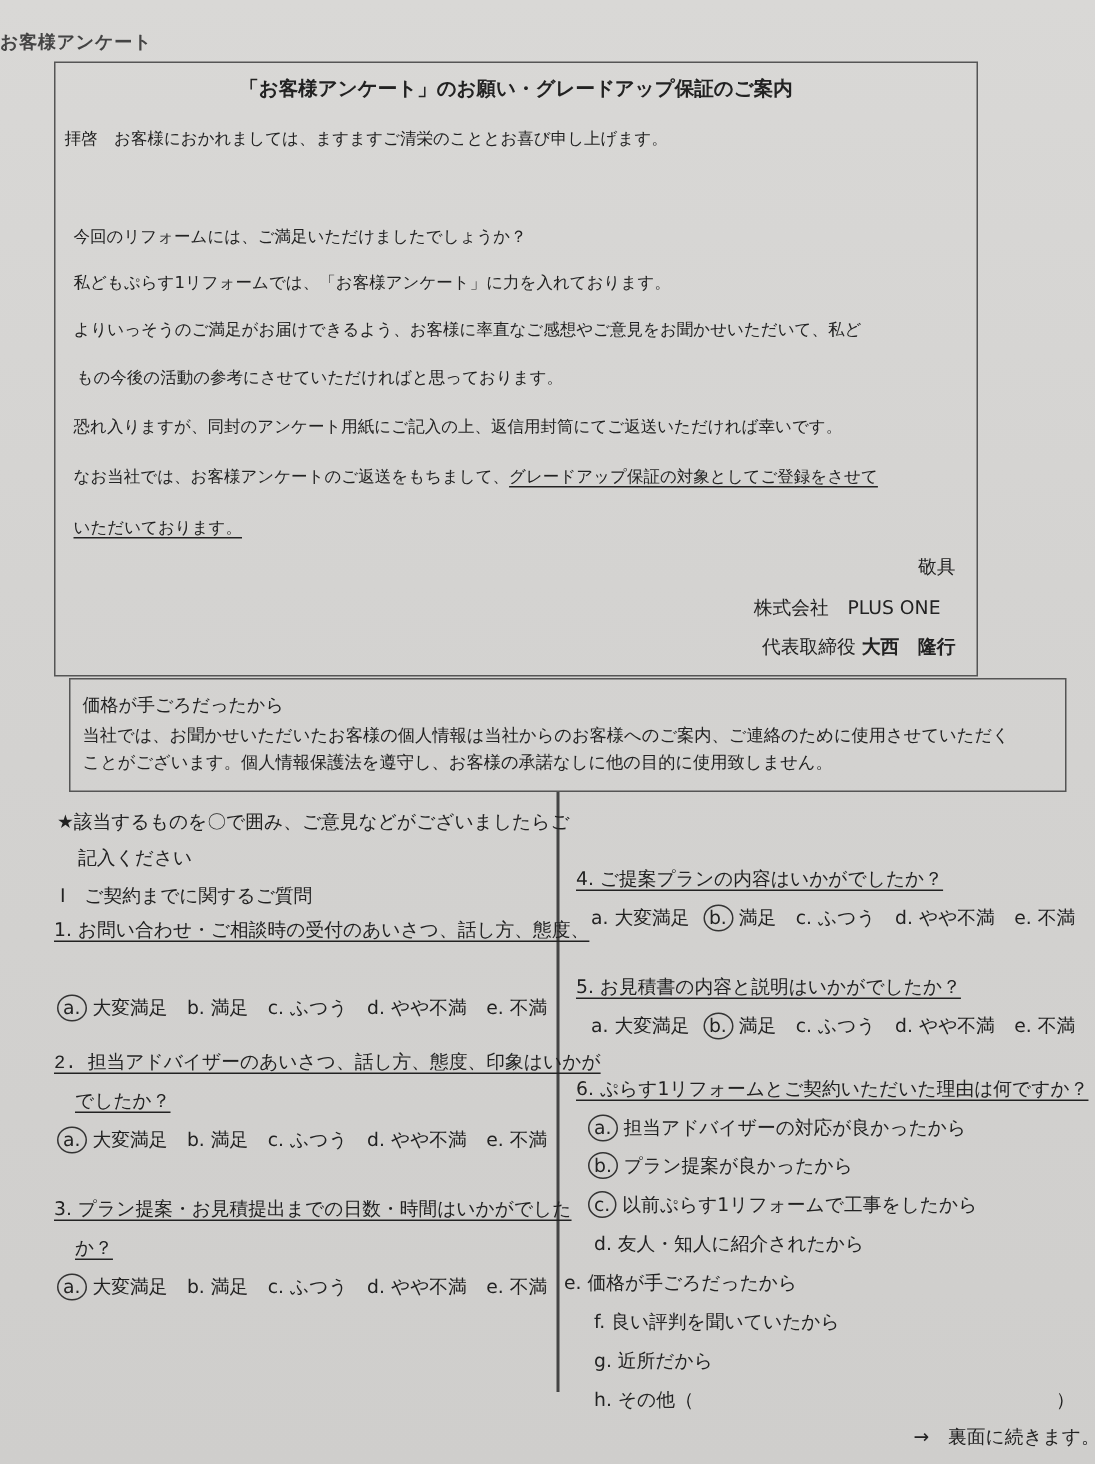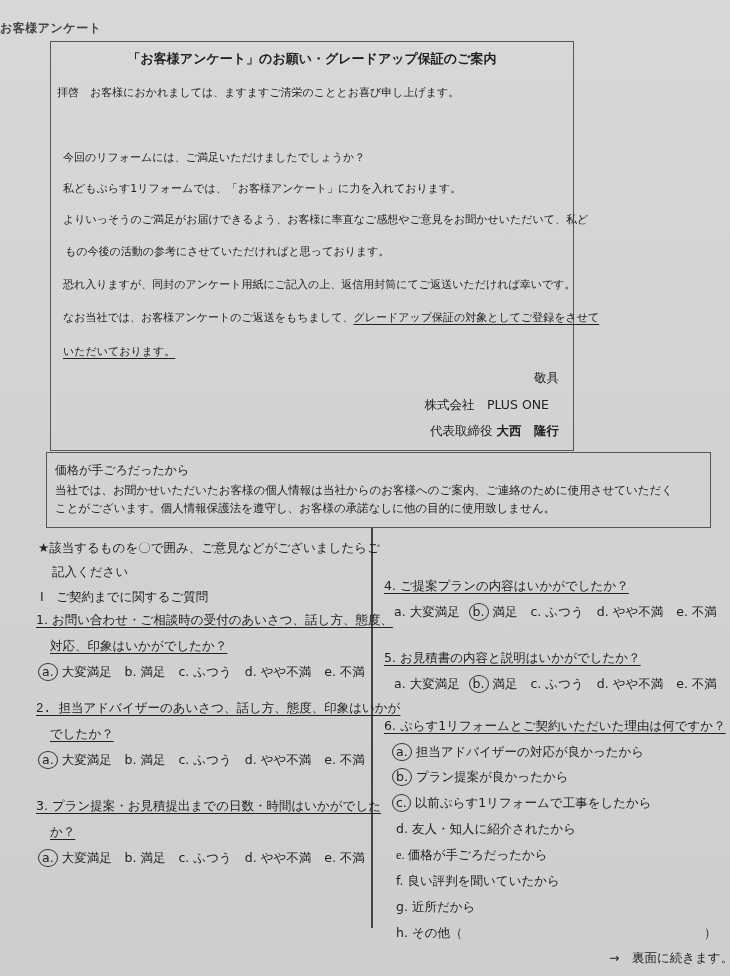--- a/index.html
+++ b/index.html
@@ -12,21 +12,21 @@
   }
   .paper {
     position: absolute; left: 0; top: 0; width: 730px; height: 976px;
   }
   .doc-title {
     position: absolute; left: 0; width: 730px; top: 20px;
     text-align: left; font-size: 12px; color: #444;
     font-weight: bold; letter-spacing: 0.5px;
   }
   .main-box {
-    position: absolute; left: 50px; top: 41px; width: 524px; height: 410px;
+    position: absolute; left: 36px; top: 41px; width: 616px; height: 410px;
     border: 1.5px solid #555;
   }
   .main-heading {
     position: absolute; left: 0; width: 100%; top: 8px;
     text-align: center; font-size: 13px; font-weight: bold; color: #222;
   }
   .para { position: absolute; font-size: 11px; color: #222; white-space: nowrap; }
   .u { text-decoration: underline; text-underline-offset: 3px; }
   .closing { position: absolute; font-size: 12.5px; color: #222; white-space: nowrap; }
   .signature { font-family: "DejaVu Serif", serif; font-weight: bold; }
@@ -88,21 +88,20 @@
     <div class="privacy-text" style="top:48px;">ことがございます。個人情報保護法を遵守し、お客様の承諾なしに他の目的に使用致しません。</div>
   </div>
 
   <div class="divider-v"></div>
 
   <div class="q-text" style="left:38px; top:540px;">★該当するものを〇で囲み、ご意見などがございましたらご</div>
   <div class="q-text" style="left:52px; top:564px;">記入ください</div>
   <div class="q-text" style="left:40px; top:589px;">Ⅰ　ご契約までに関するご質問</div>
 
   <div class="q-text q-title" style="left:36px; top:612px;">1. お問い合わせ・ご相談時の受付のあいさつ、話し方、態度、</div>
-  <div class="q-text q-title" style="left:50px; top:638px;">対応、印象はいかがでしたか？</div>
   <div class="options" style="left:42px; top:664px;">
     <span class="opt circled"><span class="key">a.</span> <span>大変満足</span></span>
     <span class="opt"><span>b.</span> <span>満足</span></span>
     <span class="opt"><span>c.</span> <span>ふつう</span></span>
     <span class="opt"><span>d.</span> <span>やや不満</span></span>
     <span class="opt"><span>e.</span> <span>不満</span></span>
   </div>
 
   <div class="q-text q-title" style="left:36px; top:700px;font-family:Liberation Mono, monospace;">2. 担当アドバイザーのあいさつ、話し方、態度、印象はいかが</div>
   <div class="q-text q-title" style="left:50px; top:726px;">でしたか？</div>
@@ -140,20 +139,20 @@
     <span class="opt"><span>c.</span> <span>ふつう</span></span>
     <span class="opt"><span>d.</span> <span>やや不満</span></span>
     <span class="opt"><span>e.</span> <span>不満</span></span>
   </div>
 
   <div class="q-text q-title" style="left:384px; top:718px;">6. ぷらす1リフォームとご契約いただいた理由は何ですか？</div>
   <div class="reason circled" style="left:396px; top:744px;"><span class="key">a.</span> <span>担当アドバイザーの対応が良かったから</span></div>
   <div class="reason circled" style="left:396px; top:769px;"><span class="key">b.</span> <span>プラン提案が良かったから</span></div>
   <div class="reason circled" style="left:396px; top:795px;"><span class="key">c.</span> <span>以前ぷらす1リフォームで工事をしたから</span></div>
   <div class="reason" style="left:396px; top:821px;"><span>d.</span> <span>友人・知人に紹介されたから</span></div>
-  <div class="reason" style="left:396px; top:847px;font-family:Liberation Serif, serif;"><span>e.</span> <span>価格が手ごろだったから</span></div>
+  <div class="reason" style="left:376px; top:847px;"><span>e.</span> <span>価格が手ごろだったから</span></div>
   <div class="reason" style="left:396px; top:873px;"><span>f.</span> <span>良い評判を聞いていたから</span></div>
   <div class="reason" style="left:396px; top:899px;"><span>g.</span> <span>近所だから</span></div>
   <div class="reason" style="left:396px; top:925px;"><span>h.</span> <span>その他（</span></div>
   <div class="paren-close" style="left:704px; top:925px;">）</div>
 
   <div class="continued" style="left:609px; top:950px;">→　裏面に続きます。</div>
 </div>
 
 </body></html>

